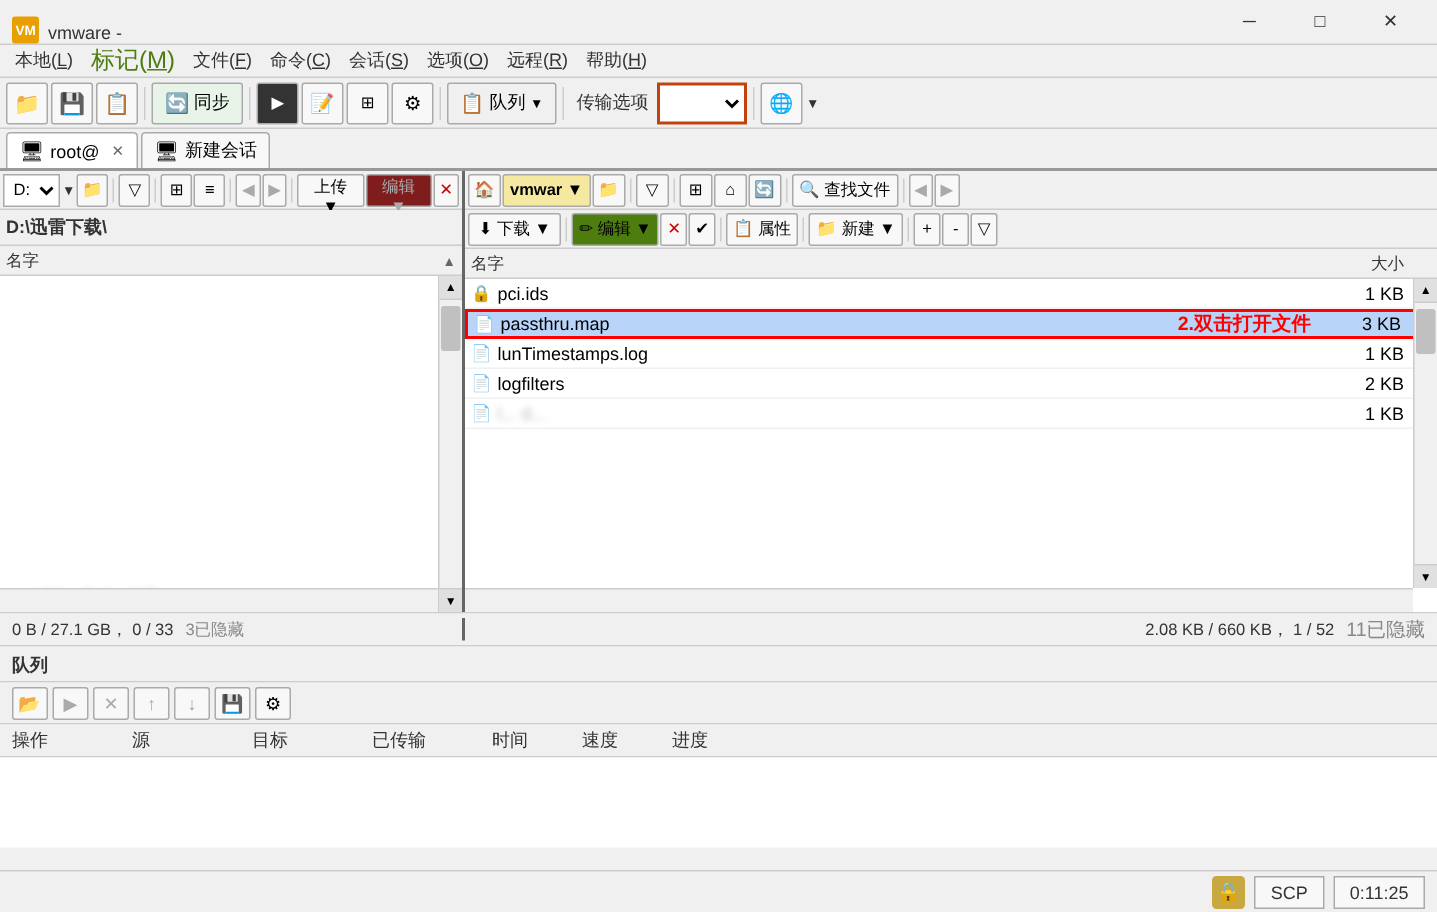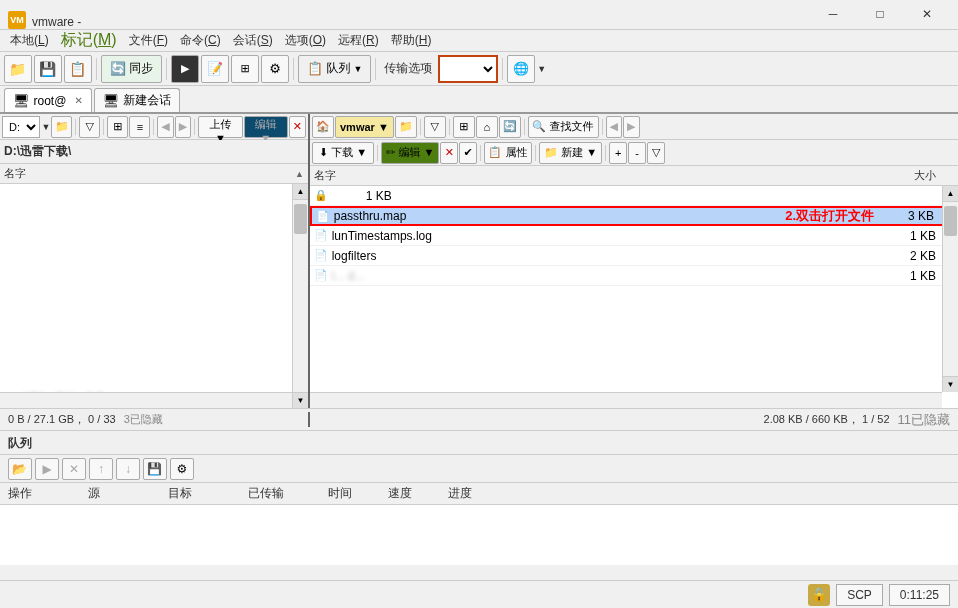--- a/index.html
+++ b/index.html
@@ -97,21 +97,21 @@
       <button style="height:22px; width:22px; border:1px solid #aaa; background:#f8f8f8; cursor:pointer; font-size:11px; border-radius:2px;">▽</button>
       <span style="width:1px; height:16px; background:#ccc; margin:0 2px;"></span>
       <button style="height:22px; width:22px; border:1px solid #aaa; background:#f8f8f8; cursor:pointer; font-size:11px; border-radius:2px;">⊞</button>
       <button style="height:22px; width:22px; border:1px solid #aaa; background:#f8f8f8; cursor:pointer; font-size:11px; border-radius:2px;">≡</button>
       <span style="width:1px; height:16px; background:#ccc; margin:0 2px;"></span>
       <button style="height:22px; padding:0 3px; border:1px solid #aaa; background:#f8f8f8; cursor:pointer; font-size:11px; border-radius:2px; color:#aaa;">◀</button>
       <button style="height:22px; padding:0 3px; border:1px solid #aaa; background:#f8f8f8; cursor:pointer; font-size:11px; border-radius:2px; color:#aaa;">▶</button>
       <span style="width:1px; height:16px; background:#ccc; margin:0 2px;"></span>
 
       <button style="height:22px; padding:0 4px; border:1px solid #aaa; background:#f8f8f8; cursor:pointer; font-size:11px; border-radius:2px;">上传 ▼</button>
-      <button style="height:22px; padding:0 4px; border:1px solid #aaa; background:#0c4a6e; cursor:pointer; font-size:11px; border-radius:2px; color:#aaa;">编辑 ▼</button>
+      <button style="height:22px; padding:0 4px; border:1px solid #aaa; background:#7f1d1d; cursor:pointer; font-size:11px; border-radius:2px; color:#aaa;">编辑 ▼</button>
       <button style="height:22px; width:18px; border:1px solid #aaa; background:#f8f8f8; cursor:pointer; font-size:11px; border-radius:2px; color:#cc0000;">✕</button>
     </div>
 
     <div style="background:#f0f0f0; height:24px; display:flex; align-items:center; padding:0 4px; border-bottom:1px solid #ccc; flex-shrink:0;">
       <span style="font-size:12px; font-weight:bold; color:#333;">D:\迅雷下载\</span>
     </div>
 
     <div style="background:#f0f0f0; height:20px; display:flex; align-items:center; padding:0 4px; border-bottom:1px solid #ccc; flex-shrink:0;">
       <span style="flex:1; font-size:11px; color:#333;">名字</span>
       <span style="font-size:9px; color:#666;">▲</span>
@@ -175,20 +175,21 @@
 
     <div style="background:#f0f0f0; height:20px; display:flex; align-items:center; padding:0 4px; border-bottom:1px solid #ccc; flex-shrink:0;">
       <span style="flex:1; font-size:11px; color:#333;">名字</span>
       <span style="width:60px; font-size:11px; color:#333; text-align:right; margin-right:18px;">大小</span>
     </div>
 
     <div style="flex:1; background:white; overflow:hidden; position:relative;">
 
       <div style="height:20px; display:flex; align-items:center; padding:0 4px; cursor:pointer; border-bottom:1px solid #f0f0f0;">
         <span style="font-size:11px; margin-right:4px; color:#aaa;">🔒</span>
+        <span style="flex:1; font-size:12px;">pci.ids</span>
         <span style="width:60px; font-size:12px; text-align:right; margin-right:18px;">1 KB</span>
       </div>
 
       <div style="height:20px; display:flex; align-items:center; padding:0 4px; cursor:pointer; background:#b8d4f8; border:2px solid red; position:relative;">
         <span style="font-size:11px; margin-right:4px; color:#888;">📄</span>
         <span style="flex:1; font-size:12px;">passthru.map</span>
         <span style="color:#ff0000; font-size:13px; font-weight:bold; margin-left:10px; white-space:nowrap;">2.双击打开文件</span>
         <span style="width:60px; font-size:12px; text-align:right; margin-right:18px;">3 KB</span>
       </div>
 

